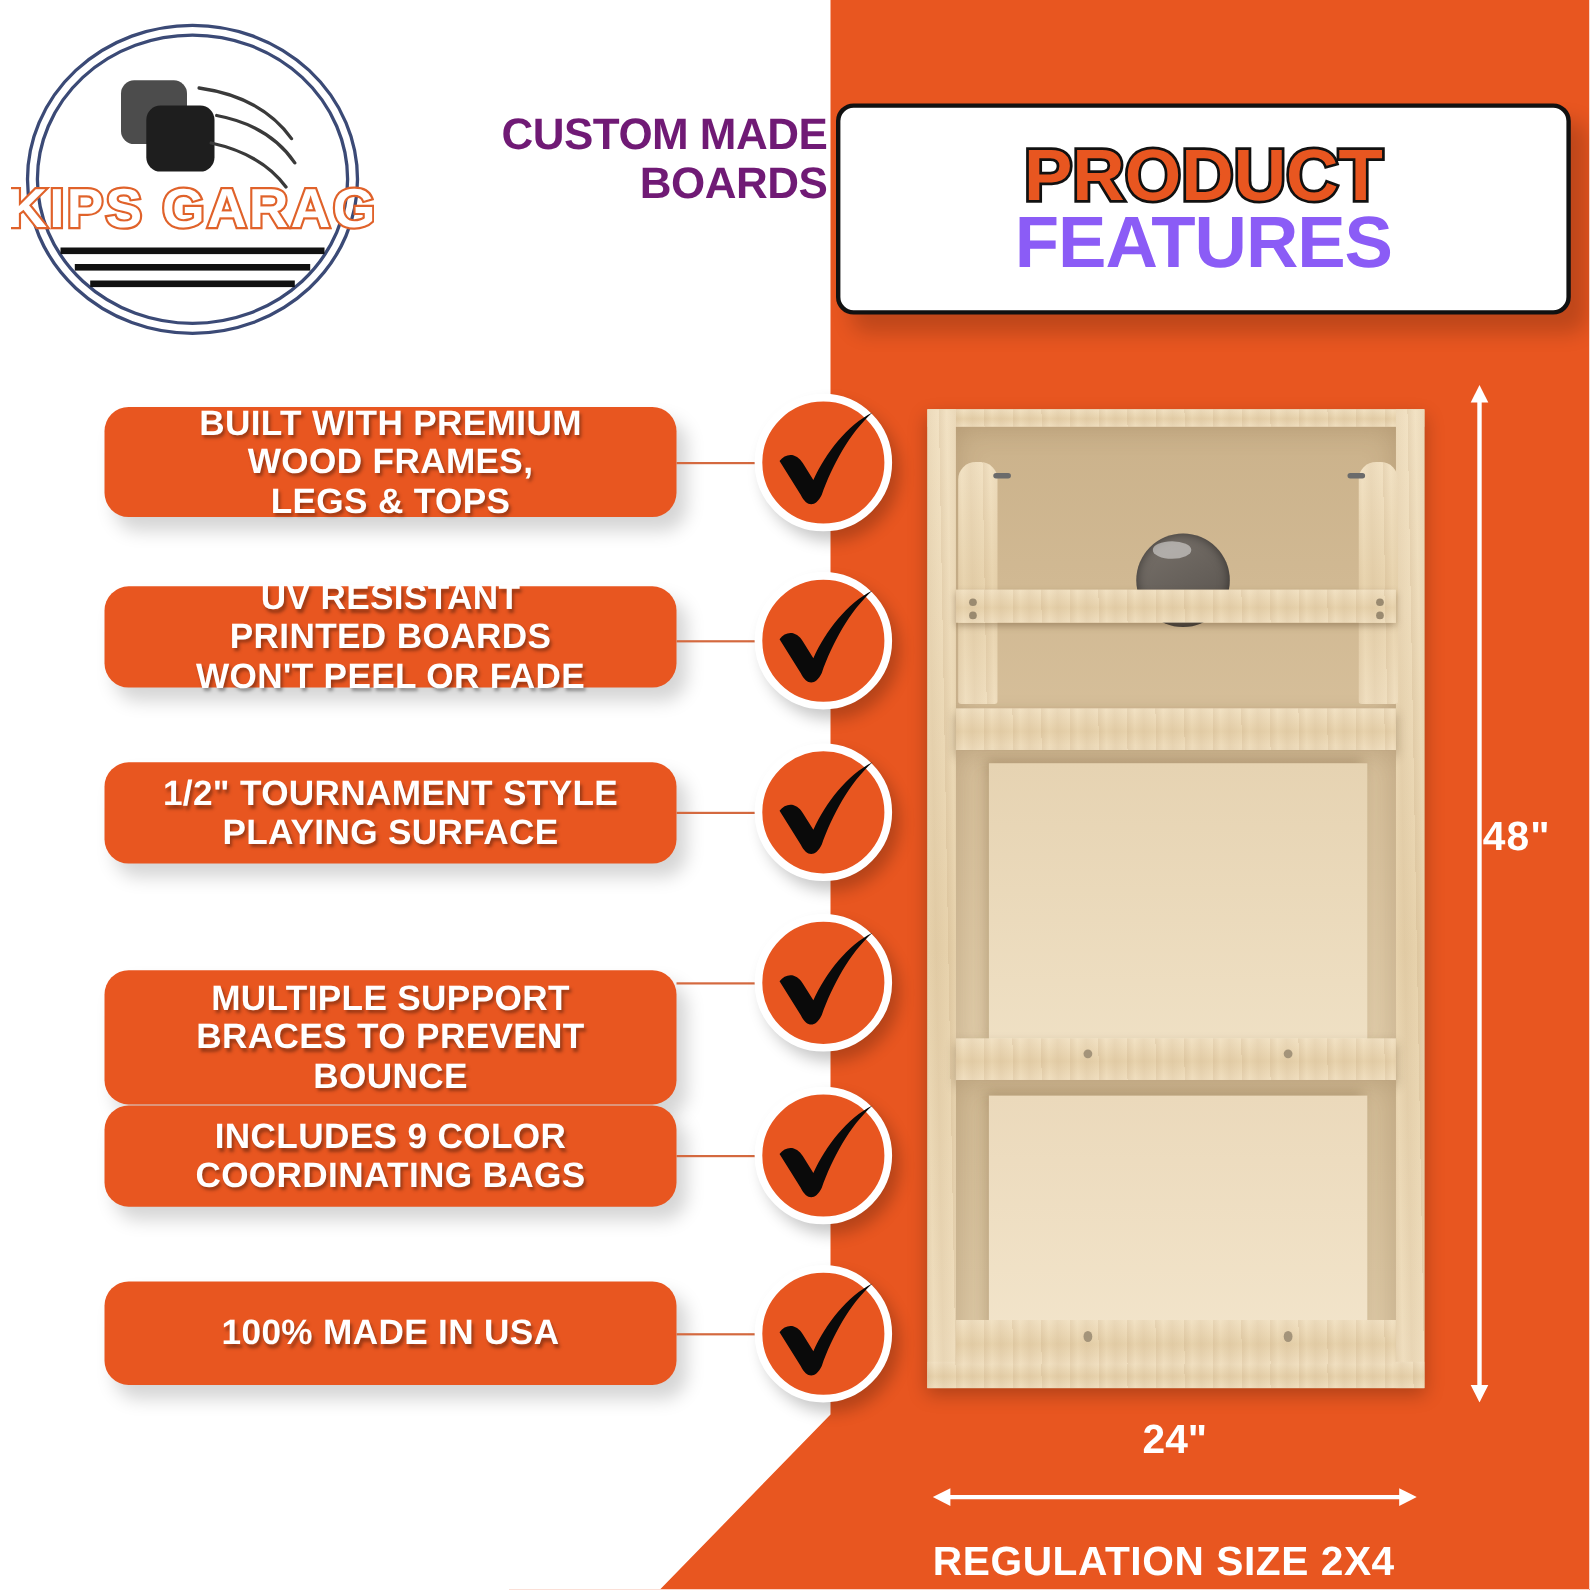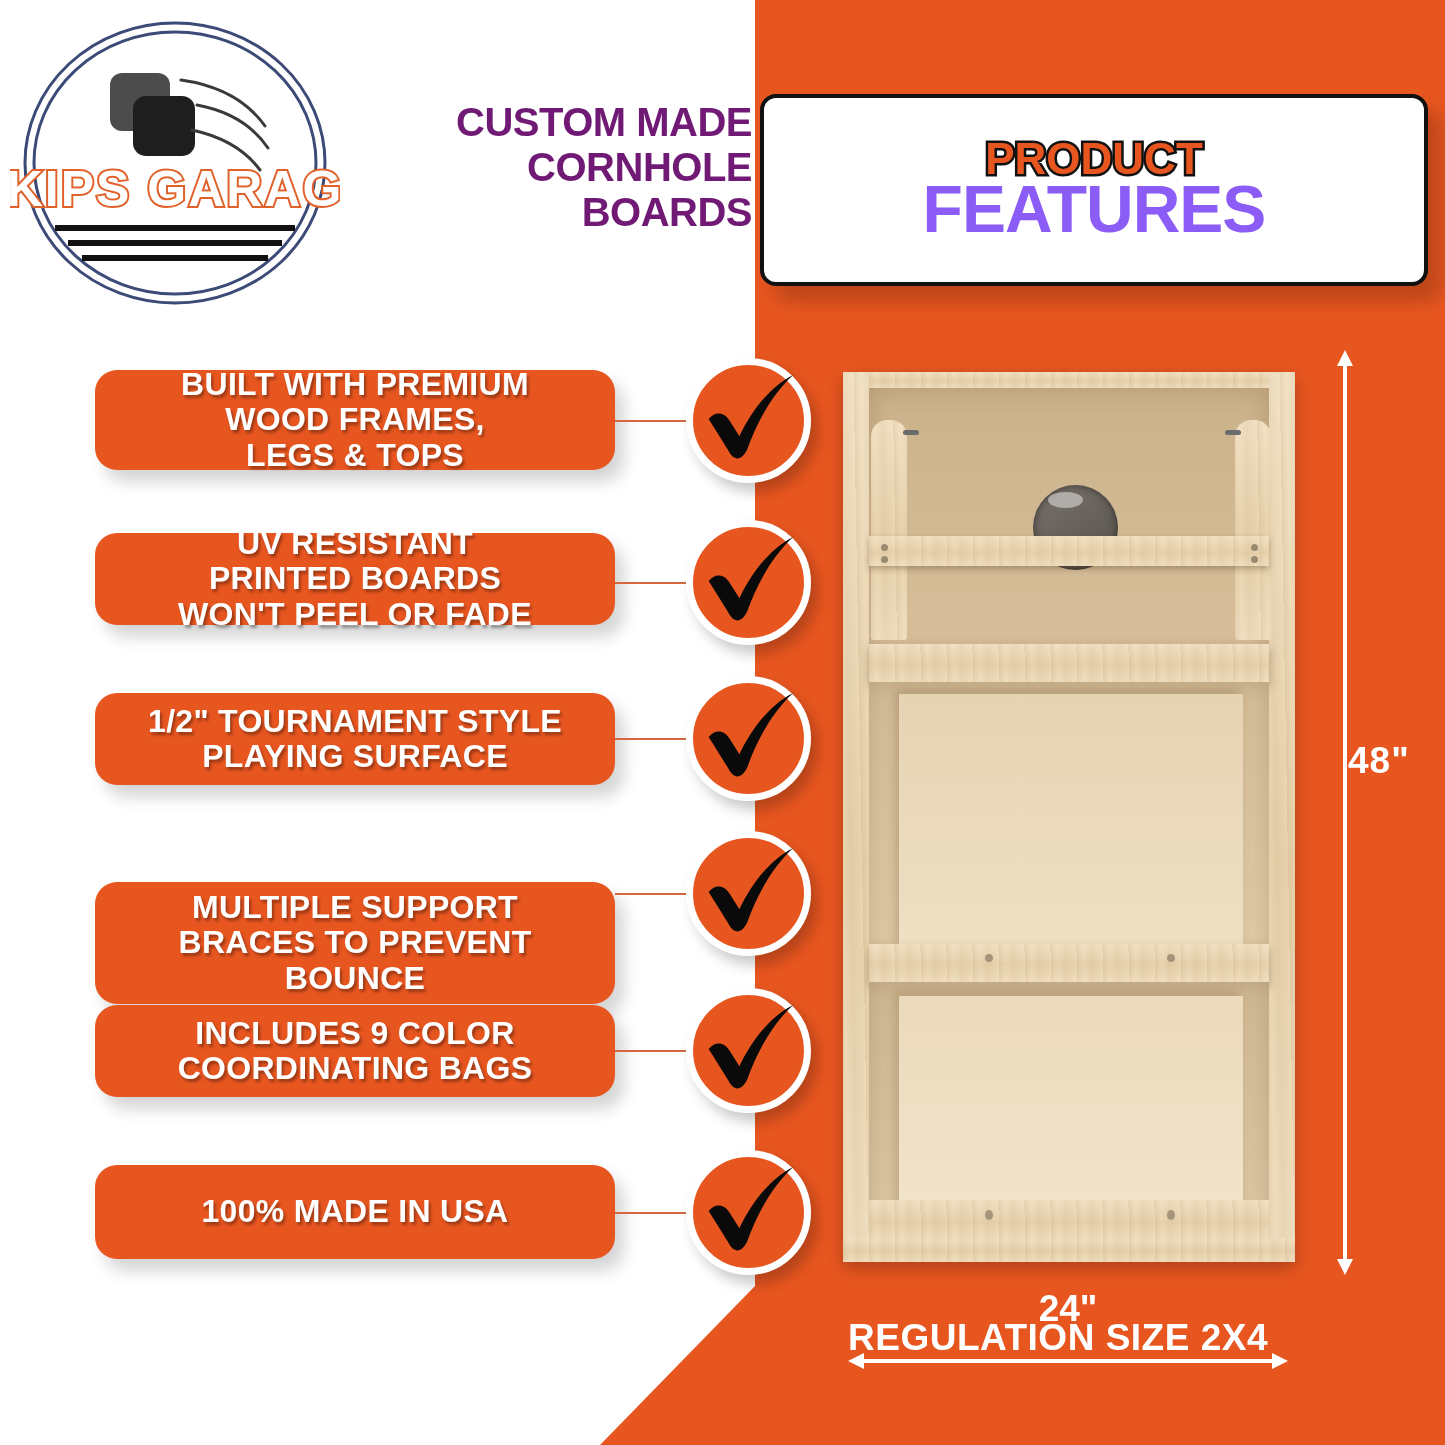--- a/index.html
+++ b/index.html
@@ -28,21 +28,21 @@
   #headline div{white-space:nowrap;}
 
   
   #features-card{
     position:absolute;left:760px;top:94px;width:660px;height:184px;
     background:#ffffff;border:4px solid #111;border-radius:16px;z-index:5;
     box-shadow:14px 16px 18px rgba(0,0,0,0.18);
     display:flex;flex-direction:column;align-items:center;justify-content:center;
   }
   #features-card .l1{
-    font-size:44px;font-weight:bold;line-height:0.96;letter-spacing:0px;
+    font-size:66px;font-weight:bold;line-height:0.96;letter-spacing:0px;
     color:#E85620;-webkit-text-stroke:5px #111;paint-order:stroke fill;
     font-family:"Liberation Sans",sans-serif;
   }
   #features-card .l2{
     font-size:66px;font-weight:bold;line-height:0.96;letter-spacing:-1px;color:#8b5cf6;
     margin-top:-2px;font-family:"Liberation Sans",sans-serif;
   }
 
   
   .feature-row{position:absolute;left:0;width:830px;height:0;z-index:6;}
@@ -93,21 +93,21 @@
     position:absolute;left:1348px;top:740px;z-index:8;color:#fff;
     font-size:37px;font-weight:bold;letter-spacing:1px;
     font-family:"Liberation Sans",sans-serif;
   }
   #dim-h{position:absolute;left:848px;top:1350px;width:440px;height:22px;z-index:7;}
   #dim-h-label{
     position:absolute;left:848px;top:1288px;width:440px;text-align:center;z-index:8;color:#fff;
     font-size:37px;font-weight:bold;font-family:"Liberation Sans",sans-serif;
   }
   #reg-label{
-    position:absolute;left:848px;top:1317px;width:500px;z-index:8;color:#fff;
+    position:absolute;left:848px;top:1399px;width:500px;z-index:8;color:#fff;
     font-size:37px;font-weight:bold;letter-spacing:0.5px;
     font-family:"Liberation Sans",sans-serif;white-space:nowrap;
   }
 </style>
 </head>
 <body>
 
 <div id="stage">
 
   <div id="orange-panel"></div>
@@ -127,21 +127,20 @@
       <text x="165" y="188" text-anchor="middle" font-family="Liberation Sans, sans-serif" font-size="50" font-weight="bold" letter-spacing="2" fill="#ffffff" stroke="#E0622A" stroke-width="4" paint-order="stroke fill">SKIPS GARAGE</text>
 
       <rect x="45" y="207" width="240" height="6" fill="#111"></rect>
       <rect x="58" y="222" width="214" height="6" fill="#111"></rect>
       <rect x="72" y="237" width="186" height="6" fill="#111"></rect>
     </svg>
   </div>
 
   <div id="headline">
     <div>CUSTOM MADE</div>
-    <div>CORNHOLE</div>
     <div>BOARDS</div>
   </div>
 
   <div id="features-card">
     <div class="l1">PRODUCT</div>
     <div class="l2">FEATURES</div>
   </div>
 
   <div class="feature-row" style="top:0">
     <div class="pill" style="top:370px;height:100px">

